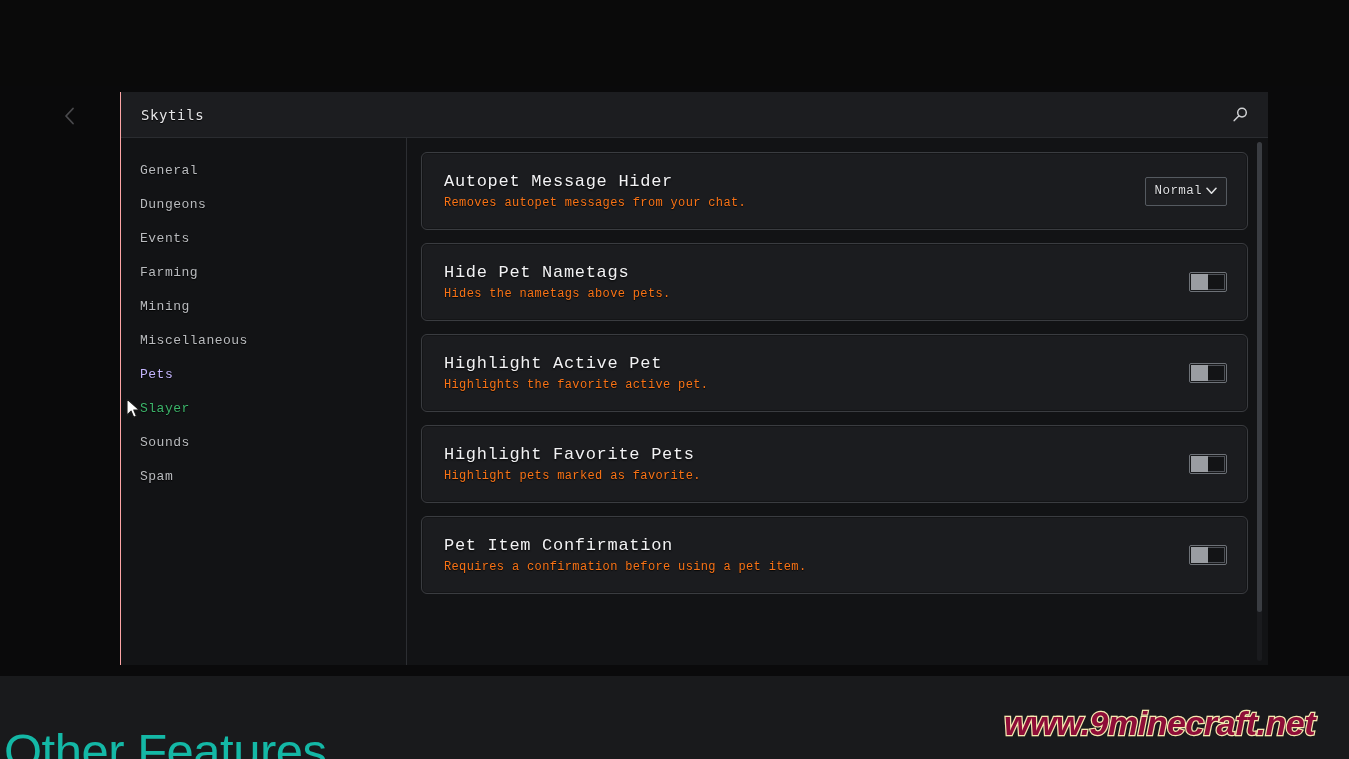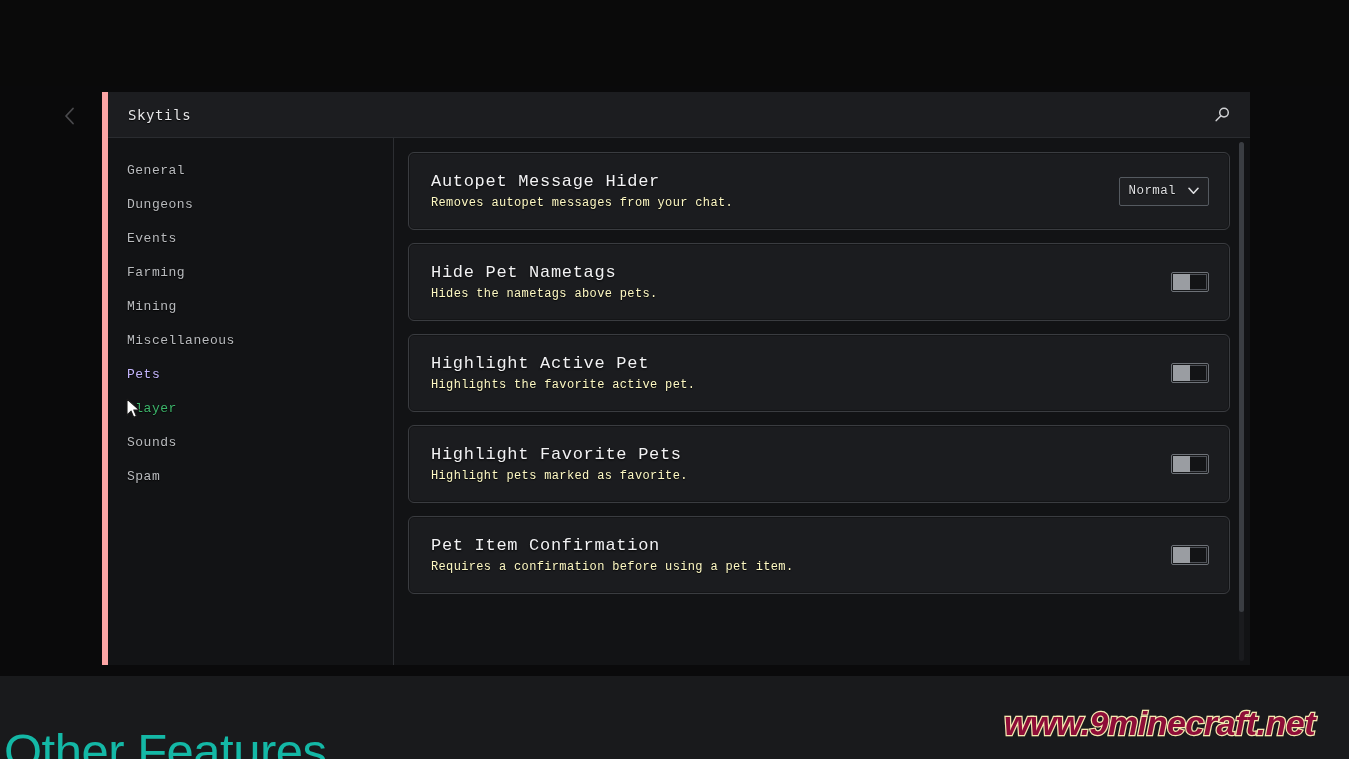--- a/index.html
+++ b/index.html
@@ -42,24 +42,24 @@
     display: flex;
     align-items: center;
     justify-content: center;
     color: #4a4a4d;
   }
   .back-chevron svg { display: block; }
 
   
   .panel {
     position: absolute;
-    left: 102px; top: 92px;
+    left: 120px; top: 92px;
     width: 1148px; height: 573px;
     background: #121315;
-    border-left: 6px solid #fca5a5;
+    border-left: 1px solid #fca5a5;
     overflow: hidden;
   }
 
   .panel-header {
     position: relative;
     height: 46px;
     background: #1c1d20;
     border-bottom: 1px solid #2a2c30;
     display: flex;
     align-items: center;
@@ -144,38 +144,38 @@
     letter-spacing: 0.7px;
     color: #f2f2f4;
     text-shadow: 0 1px 2px rgba(0,0,0,.9);
     margin-bottom: 5px;
     white-space: nowrap;
   }
 
   .card-desc {
     font-size: 12px;
     letter-spacing: 0.35px;
-    color: #fef9c3;
+    color: #f97316;
     text-shadow: 0 1px 1px rgba(0,0,0,.8);
     white-space: nowrap;
   }
 
   .card-control {
     flex: 0 0 auto;
     display: flex;
     align-items: center;
     justify-content: flex-end;
     min-width: 96px;
   }
 
   
   .dropdown {
     display: inline-flex;
     align-items: center;
-    gap: 12px;
+    gap: 4px;
     height: 29px;
     padding: 0 9px;
     background: #1f2023;
     border: 1px solid #555a60;
     border-radius: 2px;
     font-size: 12.5px;
     letter-spacing: 0.4px;
     color: #dedfe1;
     text-shadow: 0 1px 1px rgba(0,0,0,.8);
     white-space: nowrap;

